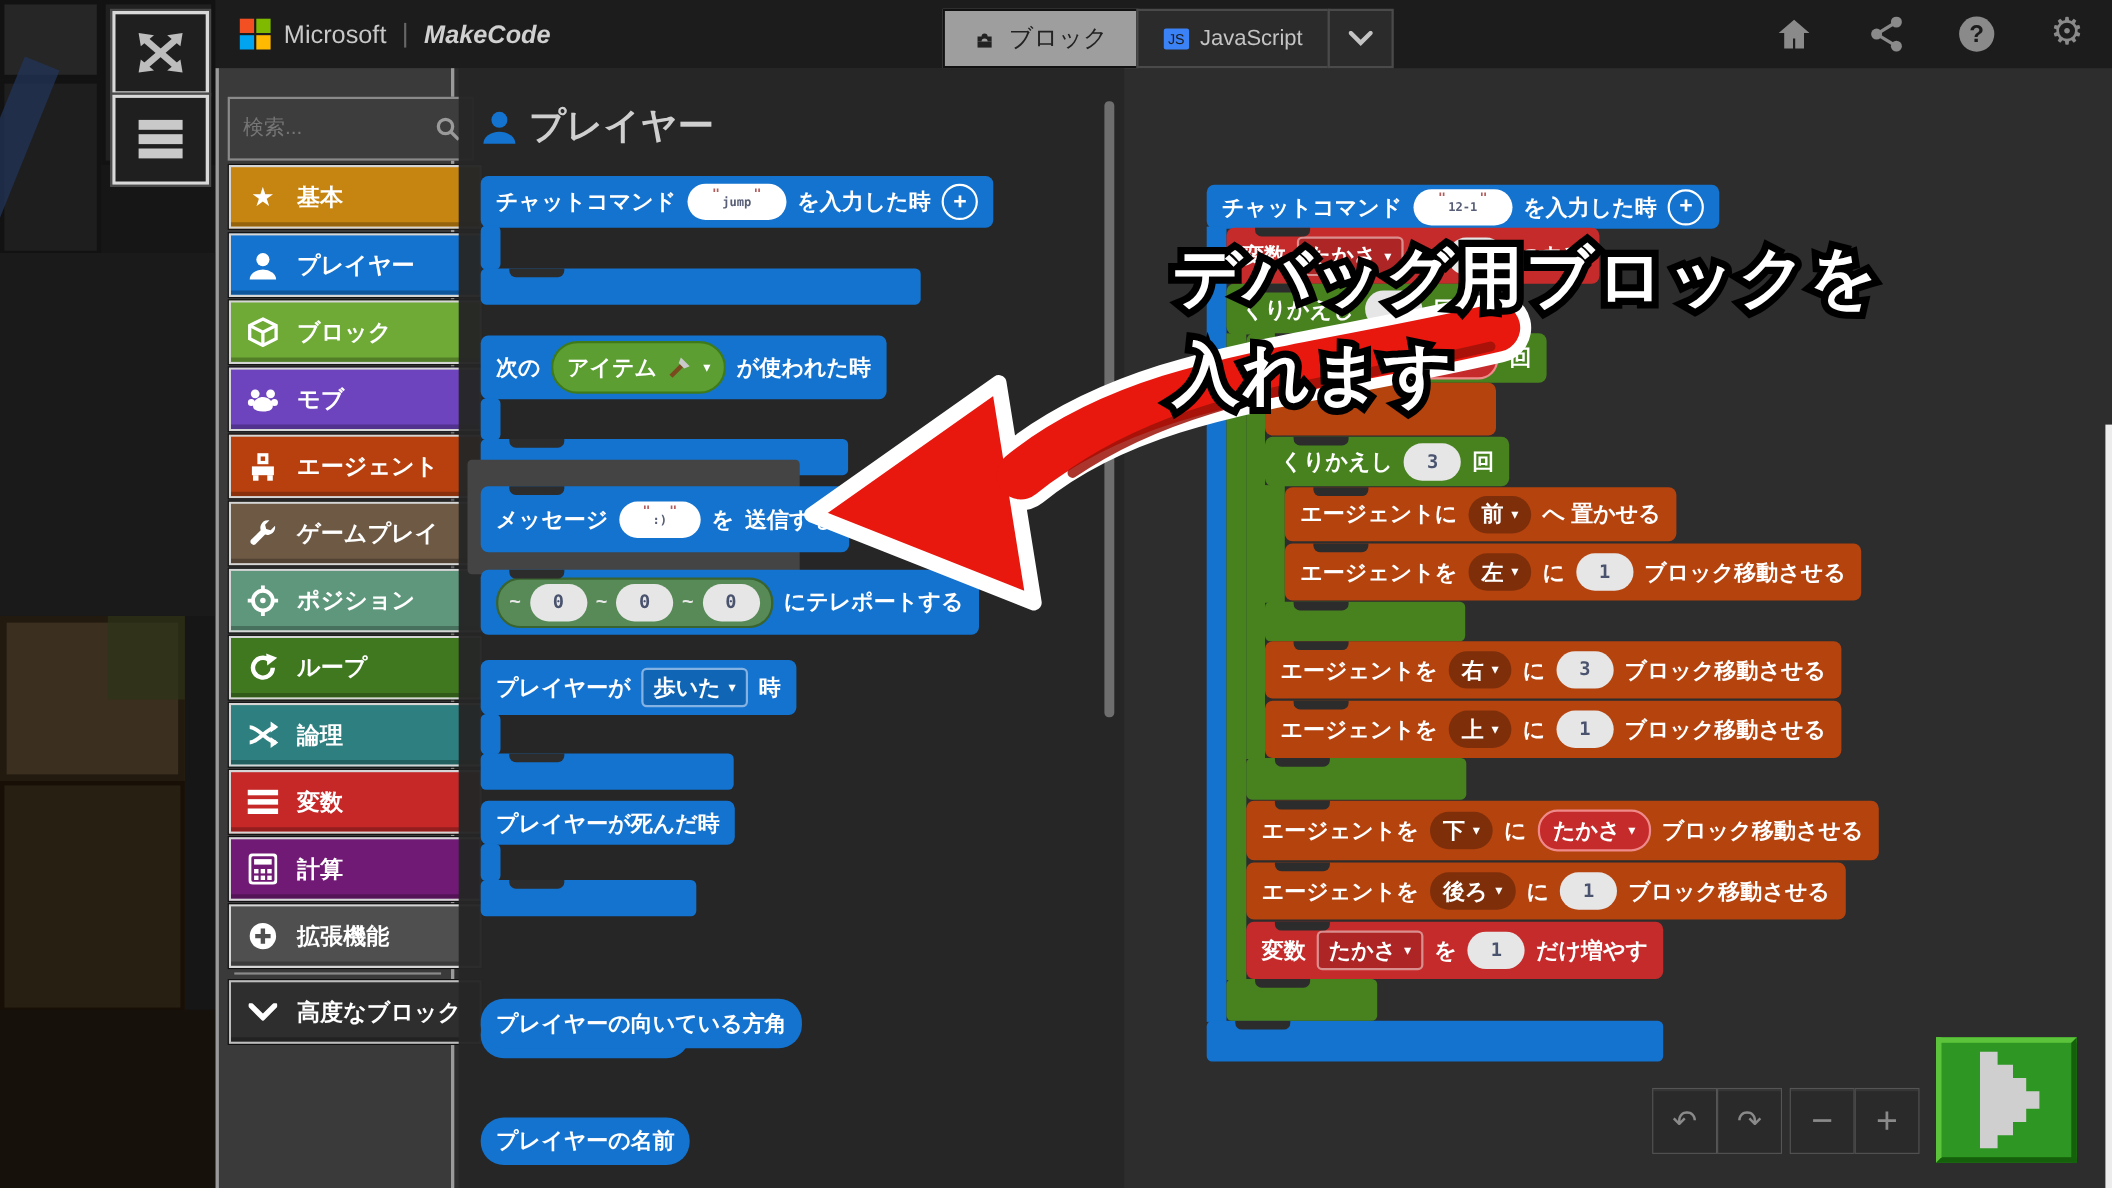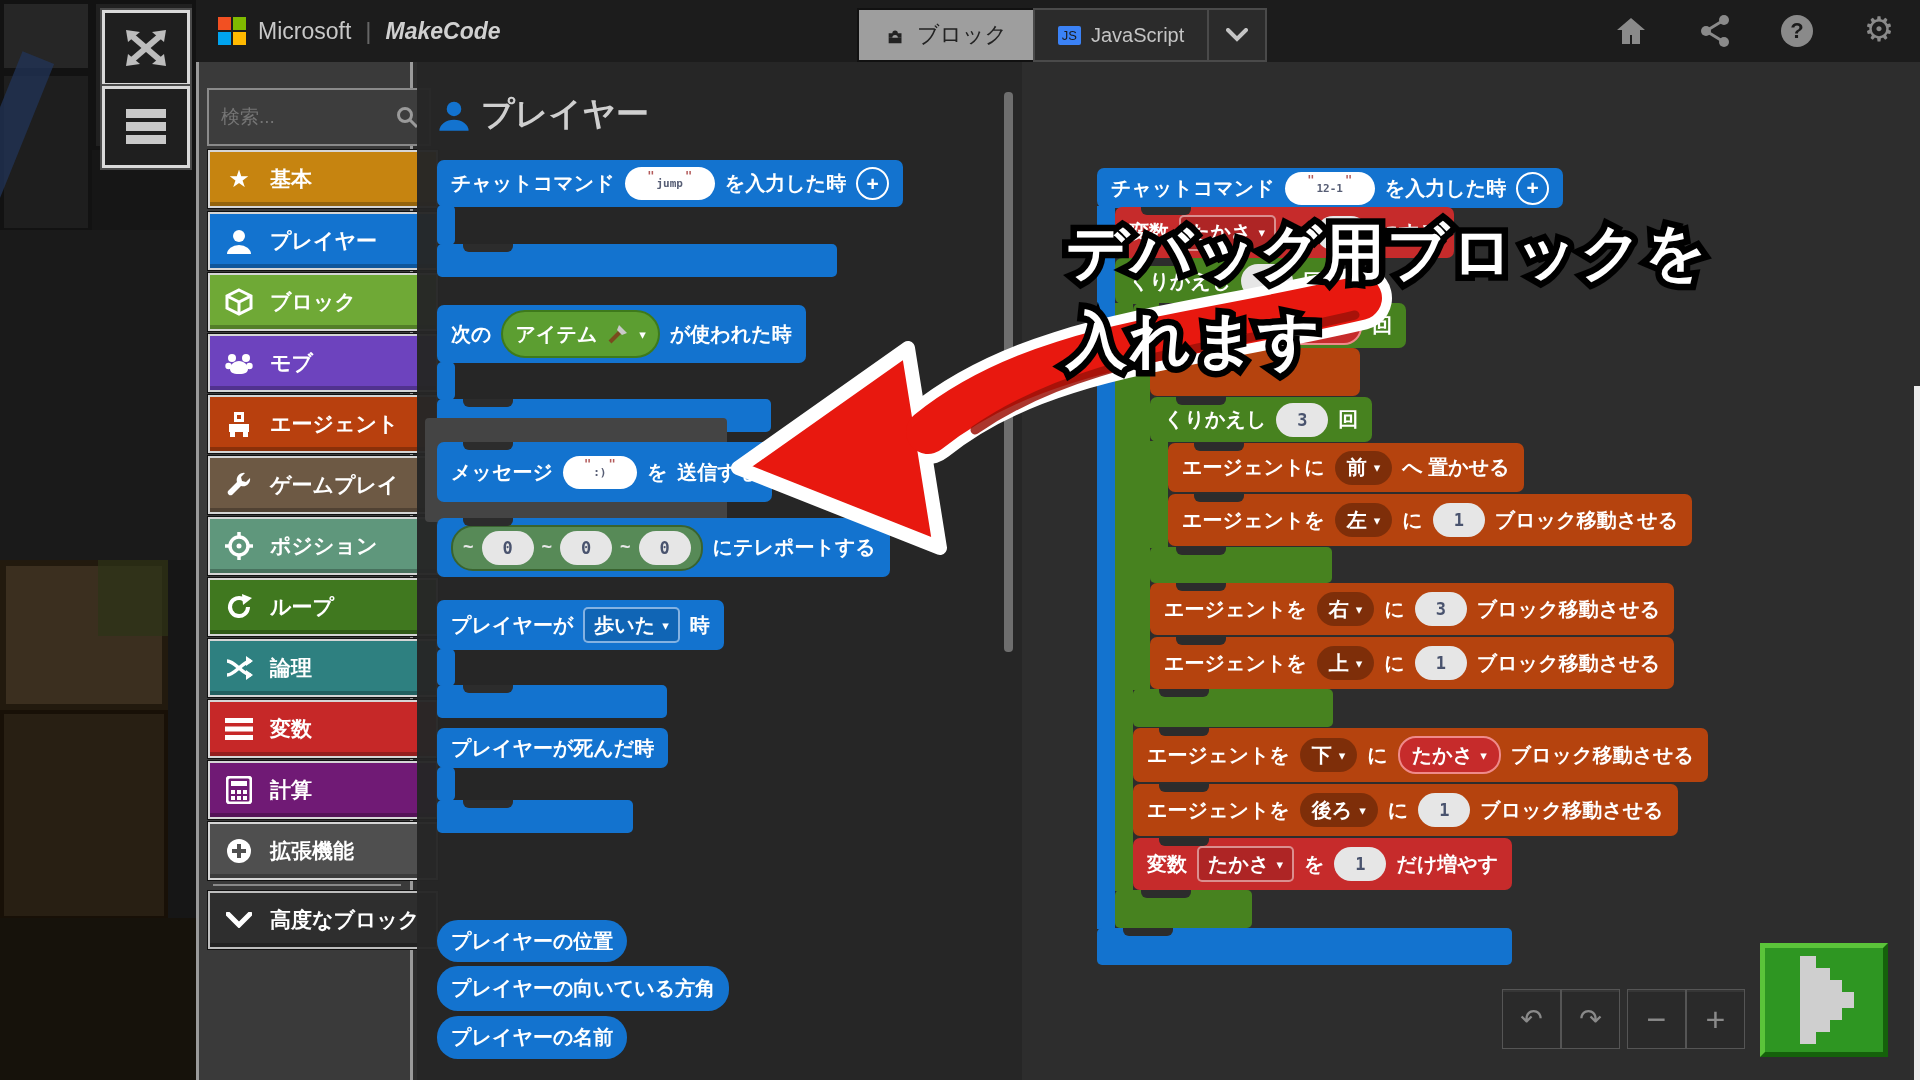--- a/index.html
+++ b/index.html
@@ -422,21 +422,21 @@
 
   <div class="brow blue" style="left:437px;top:728px;height:40px;">
     <span>プレイヤーが死んだ時</span>
   </div>
   <div class="bpart blue" style="left:437px;top:767px;width:18px;height:34px;"></div>
   <div class="bpart blue dip" style="left:437px;top:800px;width:196px;height:33px;"></div>
 
   <div class="brow blue reporter" style="left:437px;top:920px;height:42px;">
     <span>プレイヤーの位置</span>
     </div>
-  <div class="brow blue reporter" style="left:437px;top:966px;height:45px;">
+  <div class="brow blue reporter" style="left:437px;top:908px;height:45px;">
     <span>プレイヤーの向いている方角</span>
     </div>
   <div class="brow blue reporter" style="left:437px;top:1016px;height:43px;">
     <span>プレイヤーの名前</span>
     </div>
 
   <div class="brow blue" style="left:1097px;top:168px;height:40px;">
     <span>チャットコマンド</span>
     <span class="vpill q">
         <span>12-1</span>

